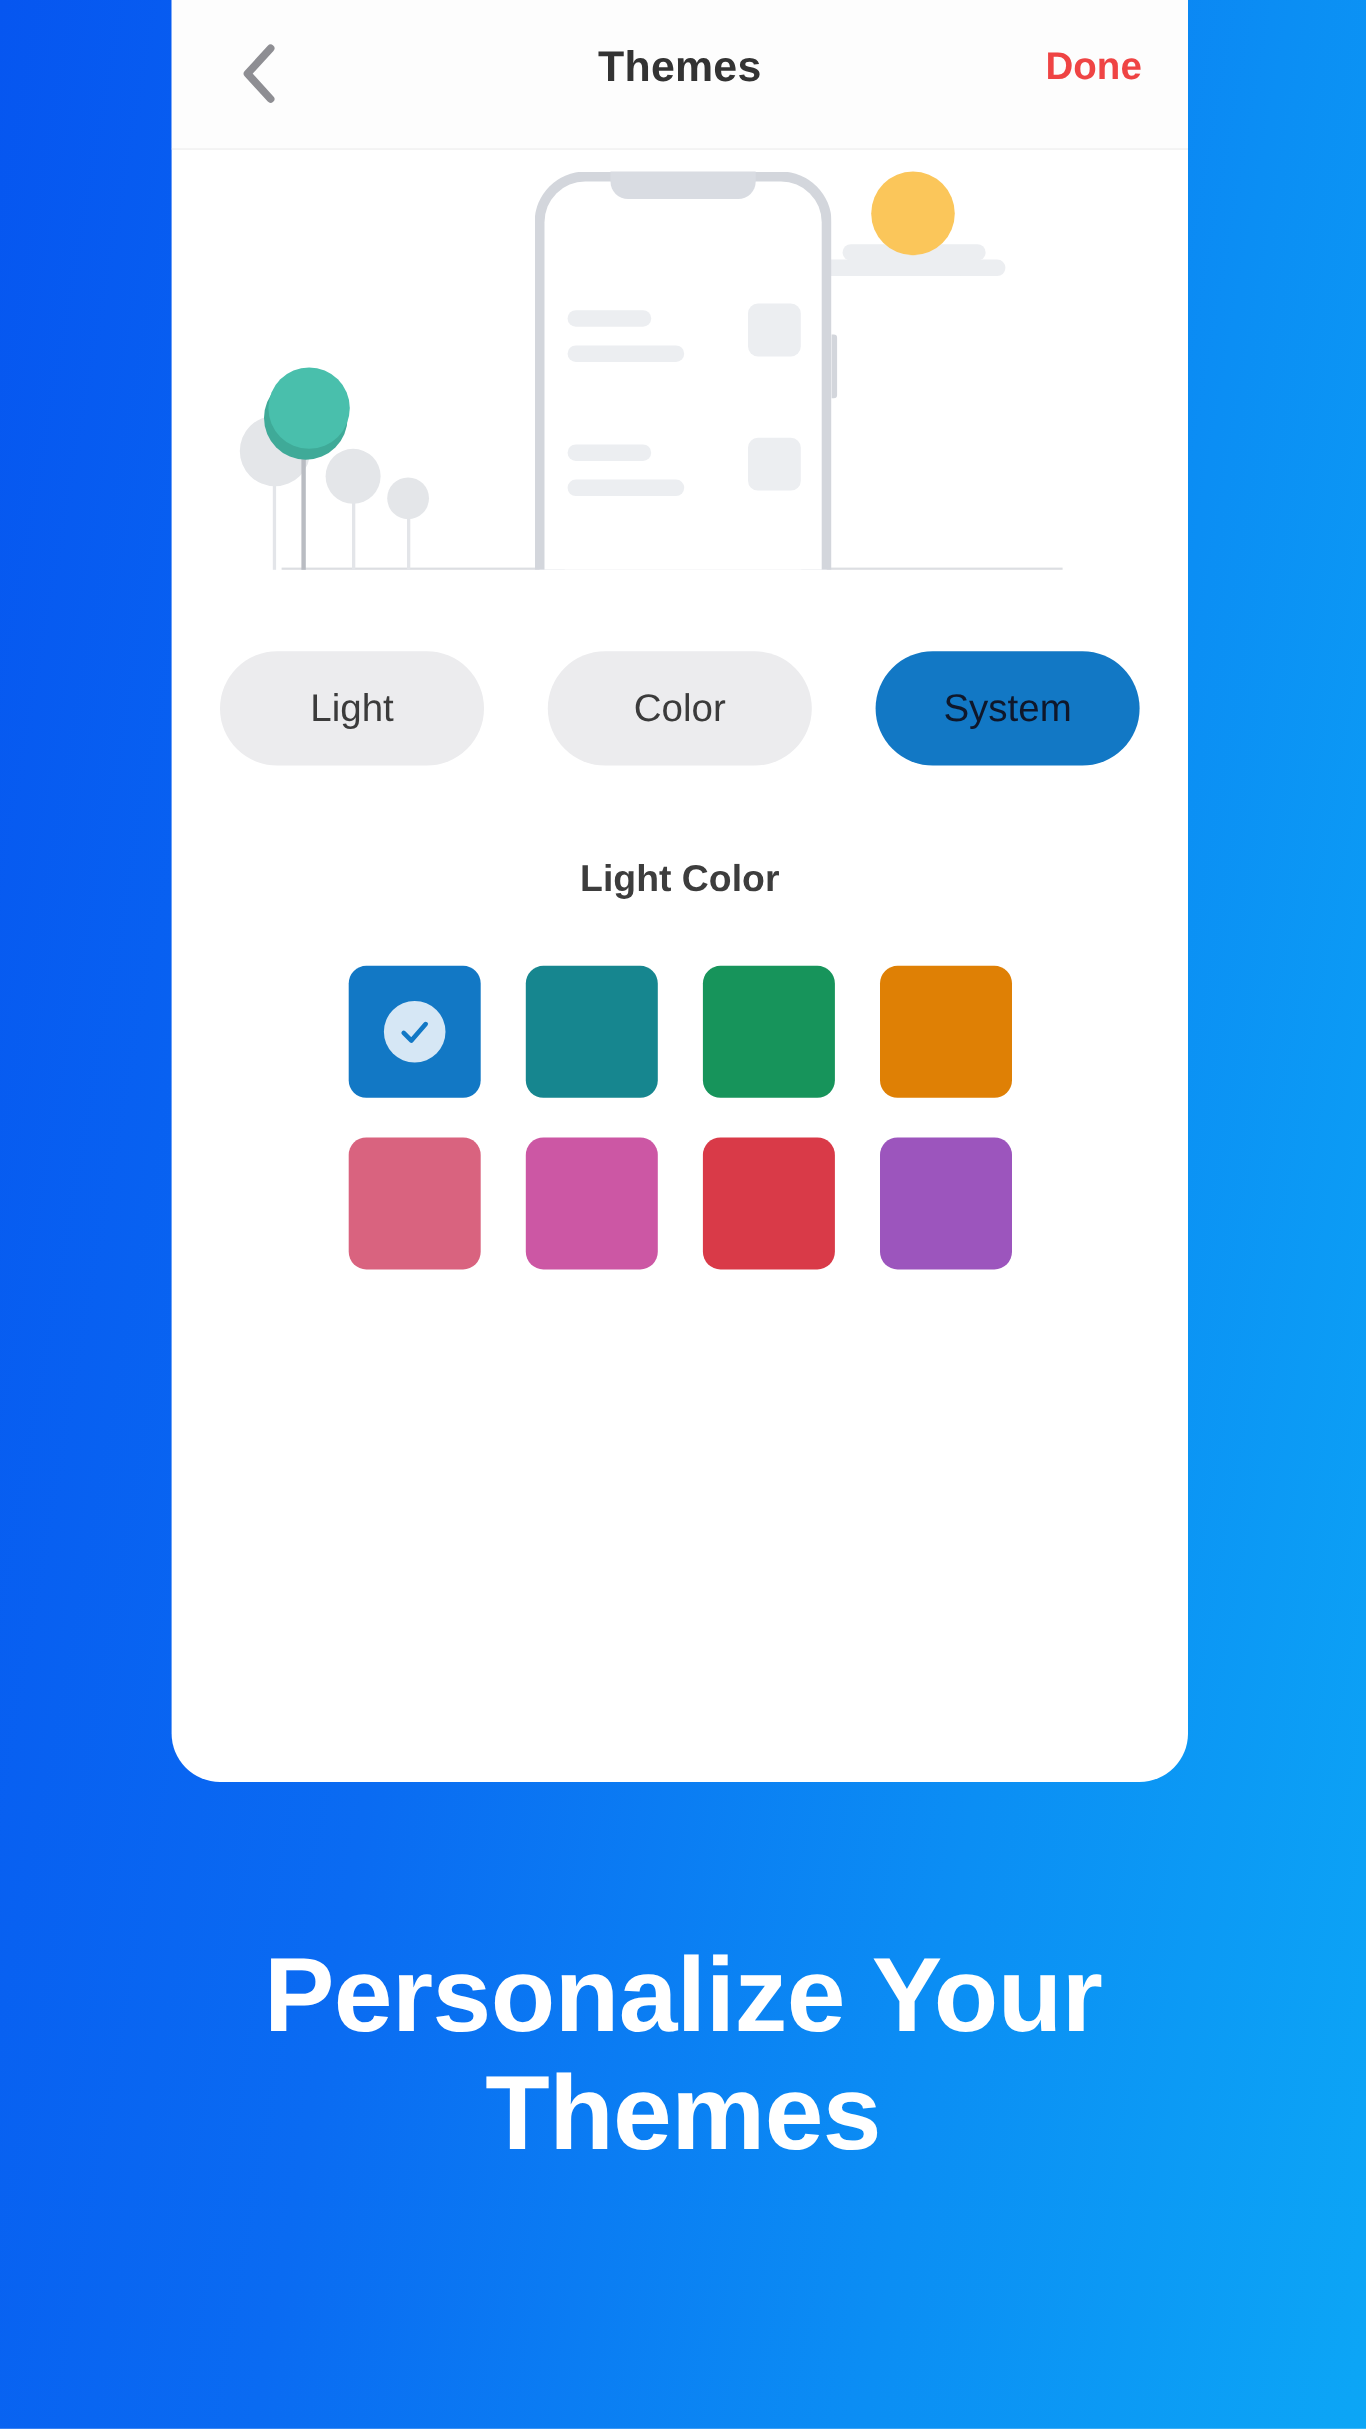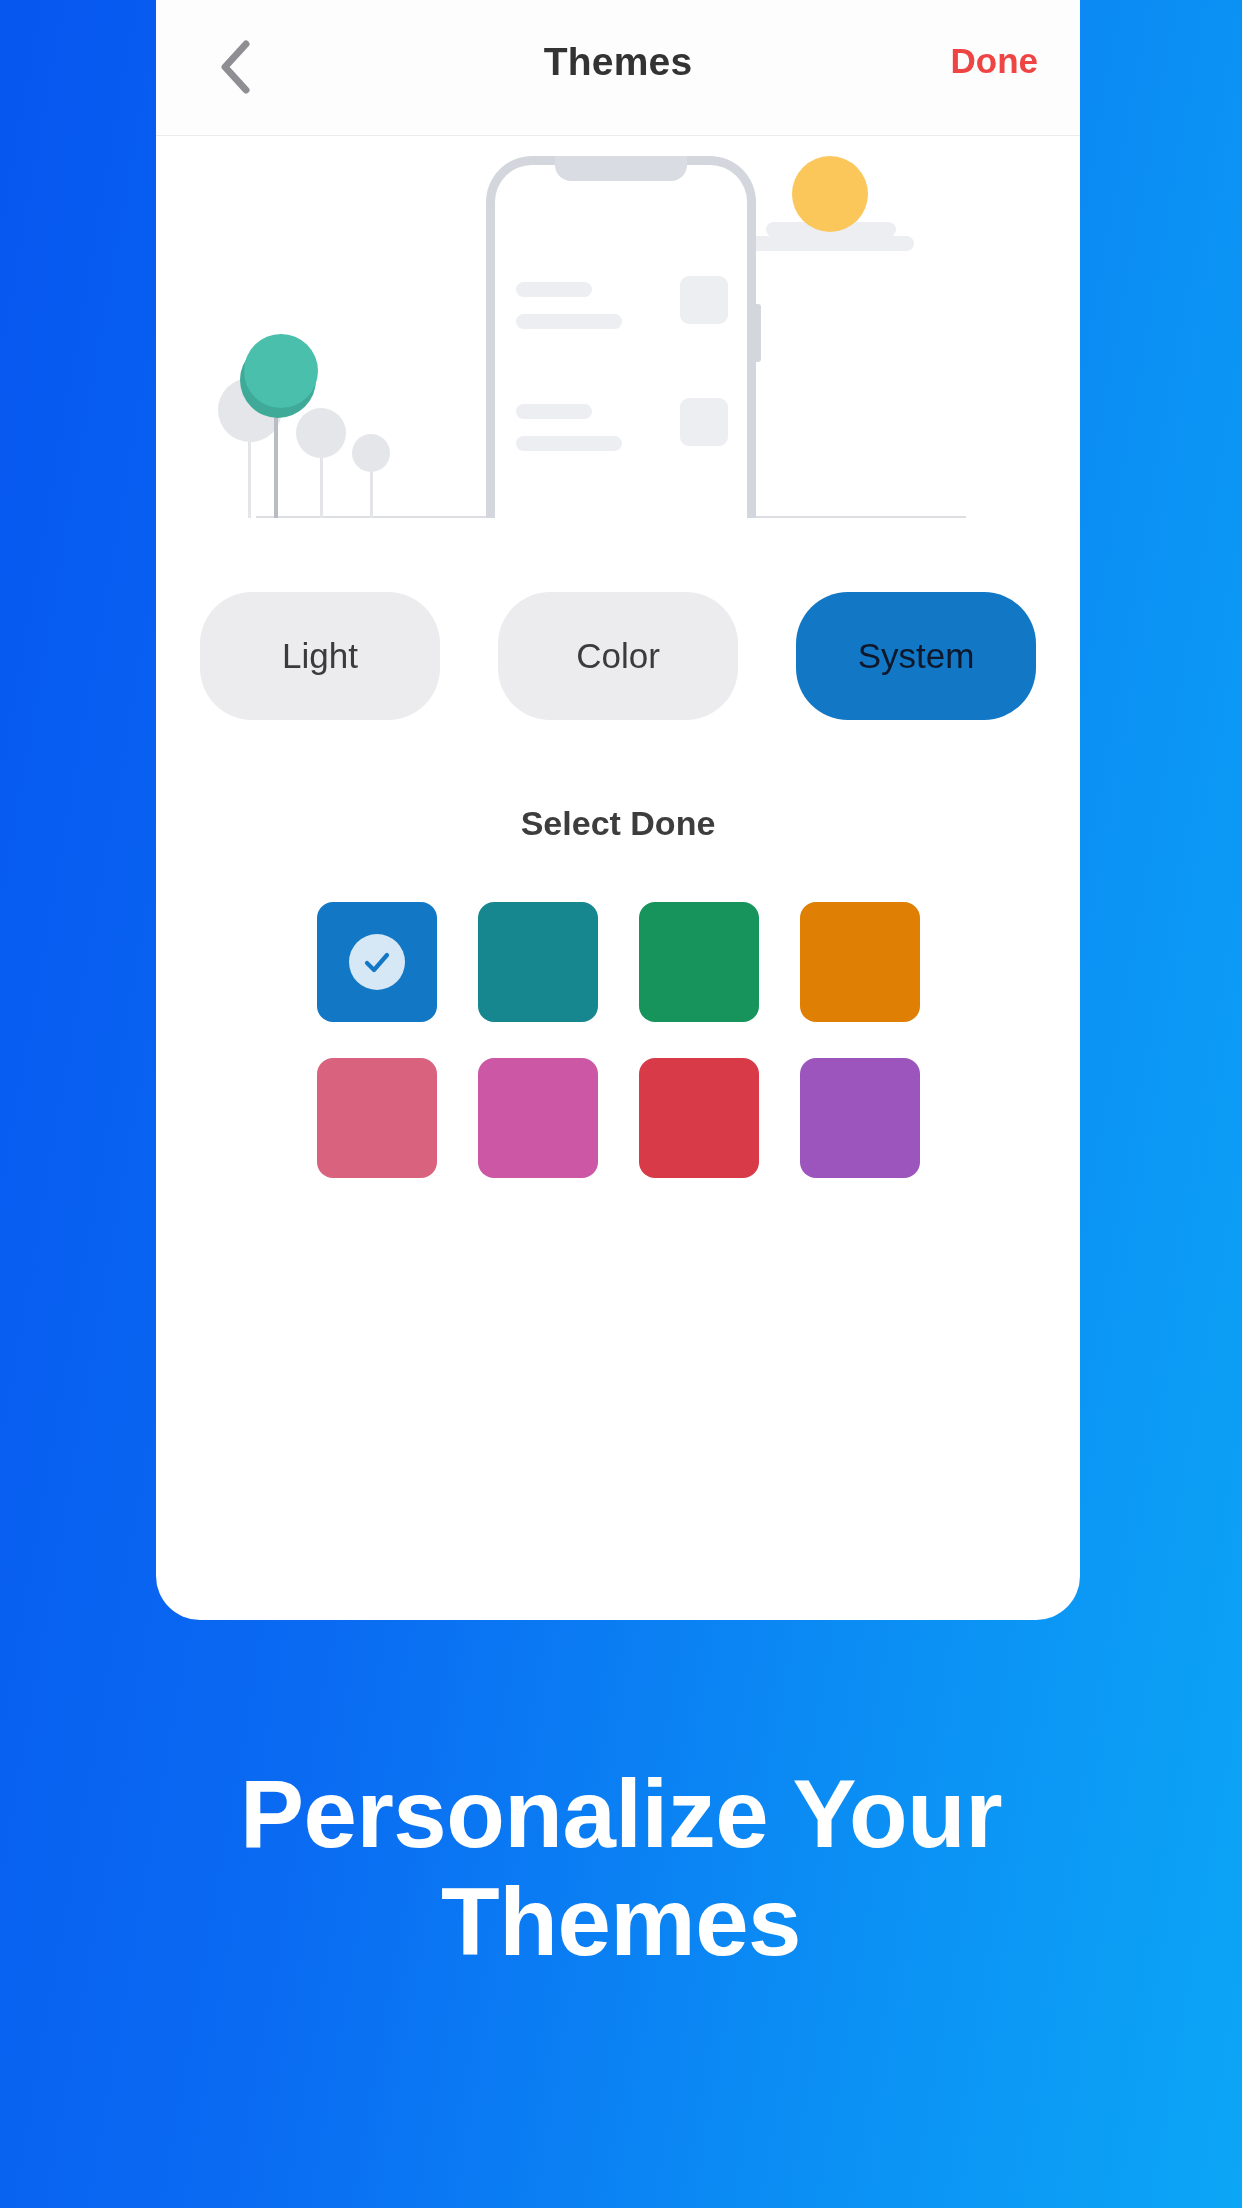--- a/index.html
+++ b/index.html
@@ -165,21 +165,21 @@
 
   
   #mode-row {
     display: flex;
     justify-content: space-between;
     padding: 0 44px;
     margin-top: 34px;
   }
   .mode-btn {
     width: 240px;
-    height: 128px;
+    height: 104px;
     border-radius: 52px;
     background: #ececee;
     color: #3b3b3b;
     font-size: 35px;
     display: flex;
     align-items: center;
     justify-content: center;
     cursor: pointer;
     border: none;
     font-family: inherit;
@@ -299,21 +299,21 @@
       </div>
     </div>
   </div>
 
   <div id="mode-row">
     <button class="mode-btn">Light</button>
     <button class="mode-btn">Color</button>
     <button class="mode-btn active">System</button>
   </div>
 
-  <div id="select-color-heading">Select Done</div>
+  <div id="select-color-heading">Light Color</div>
 
   <div id="swatch-grid">
     <div class="swatch" style="background:#1278c5;">
       <span class="check-badge">
         <svg width="34" height="34" viewBox="0 0 34 34" fill="none">
           <path d="M7 18 L14 25 L27 10" stroke="#1278c5" stroke-width="4.2" stroke-linecap="round" stroke-linejoin="round"></path>
         </svg>
       </span>
     </div>
     <div class="swatch" style="background:#16868f;"></div>

